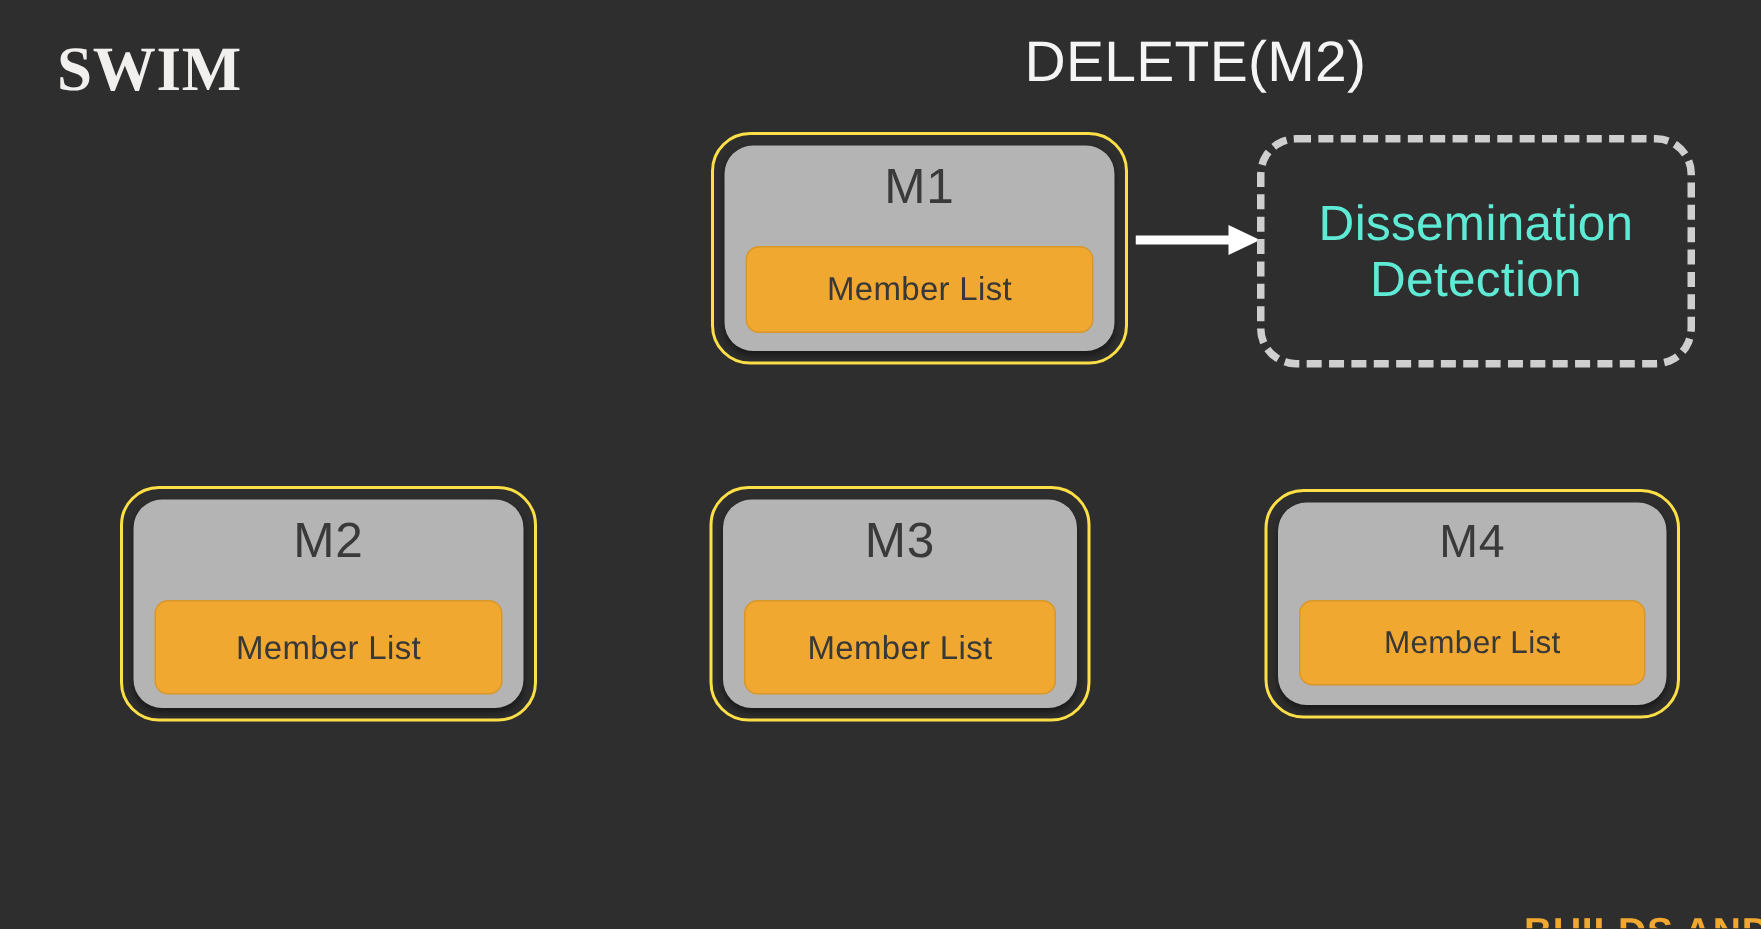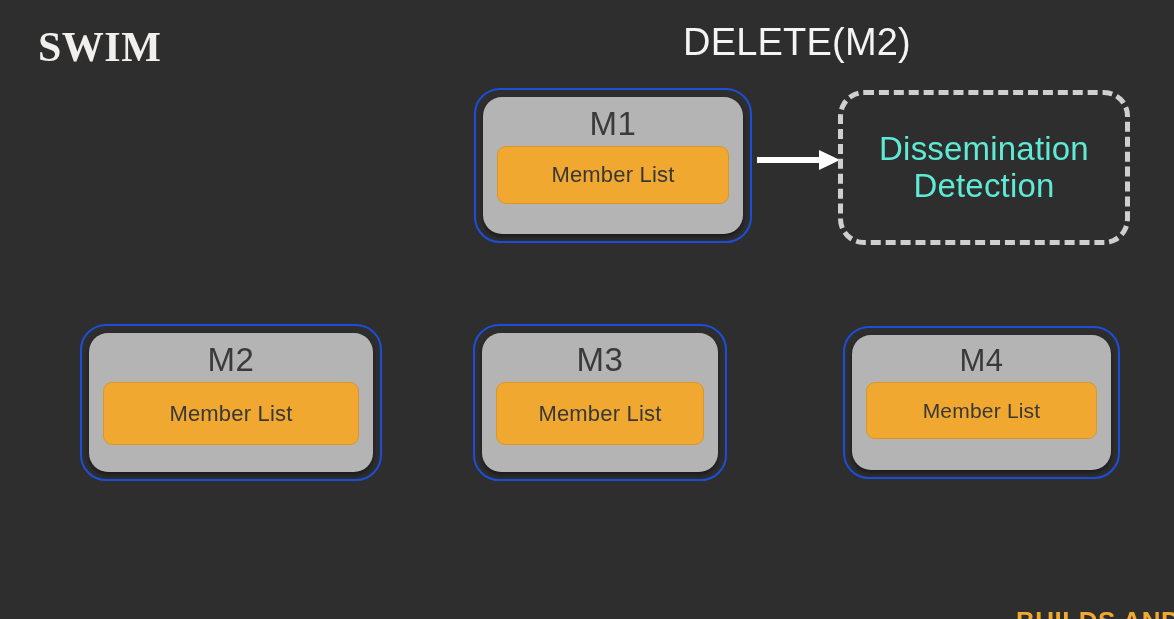--- a/index.html
+++ b/index.html
@@ -49,21 +49,21 @@
     white-space: nowrap;
     text-align: right;
   }
 
   
   .node {
     position: absolute;
     box-sizing: border-box;
     border-radius: 26px;
     background: #2e2e2e;
-    border: 2px solid #1d4ed8;
+    border: 2px solid #fde047;
     padding: 7px;
   }
   .node-inner {
     width: 100%;
     height: 100%;
     box-sizing: border-box;
     border-radius: 19px;
     background: #b4b4b4;
     box-shadow: 0 3px 5px rgba(0,0,0,0.45);
     display: flex;
@@ -74,37 +74,37 @@
     font-size: 33px;
     font-weight: 400;
     color: #3a3a3a;
     line-height: 1;
     margin-top: 10px;
     letter-spacing: 0.5px;
   }
   .member-list {
     box-sizing: border-box;
     width: calc(100% - 28px);
-    margin-top: 6px;
+    margin-top: 24px;
     margin-bottom: 0;
     height: 63px;
     border-radius: 9px;
     background: #f0a830;
     border: 1px solid #d8972a;
     display: flex;
     align-items: center;
     justify-content: center;
     font-size: 22px;
     color: #383838;
     letter-spacing: 0.2px;
   }
 
   
   #node-m1 { left: 474px; top: 88px;  width: 278px; height: 155px; }
-  #node-m2 { left: 80px;  top: 324px; width: 302px; height: 157px; }
+  #node-m2 { left: 80px;  top: 324px; width: 278px; height: 157px; }
   #node-m3 { left: 473px; top: 324px; width: 254px; height: 157px; }
   #node-m4 { left: 843px; top: 326px; width: 277px; height: 153px; }
 
   #node-m4 .node-label { font-size: 31px; }
   #node-m4 .member-list { height: 57px; font-size: 21px; }
   #node-m1 .member-list { height: 58px; }
 
   
   .dissemination {
     position: absolute;

